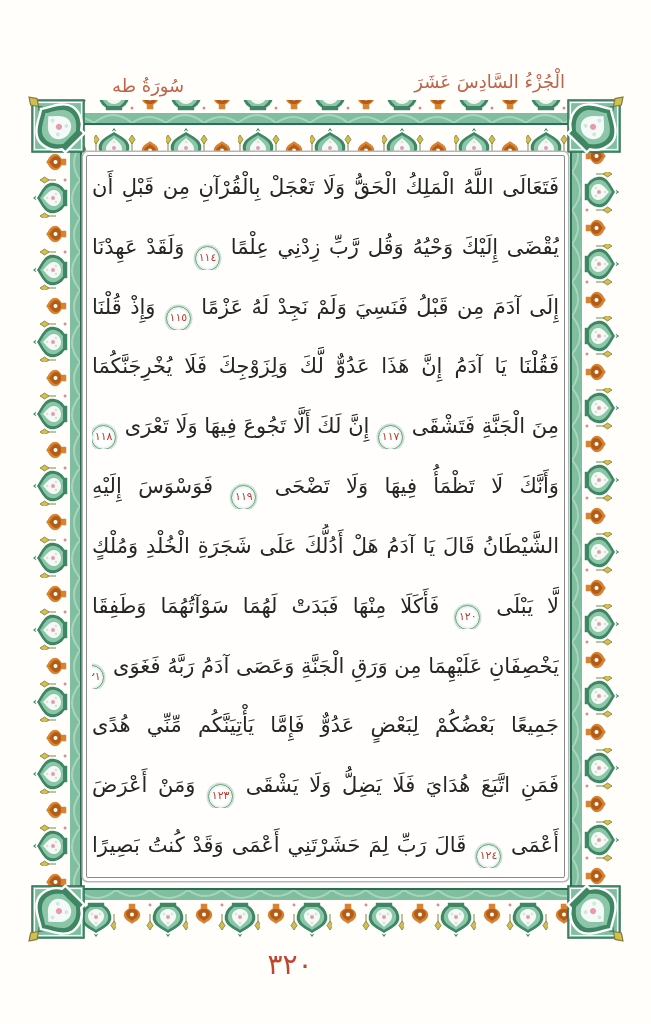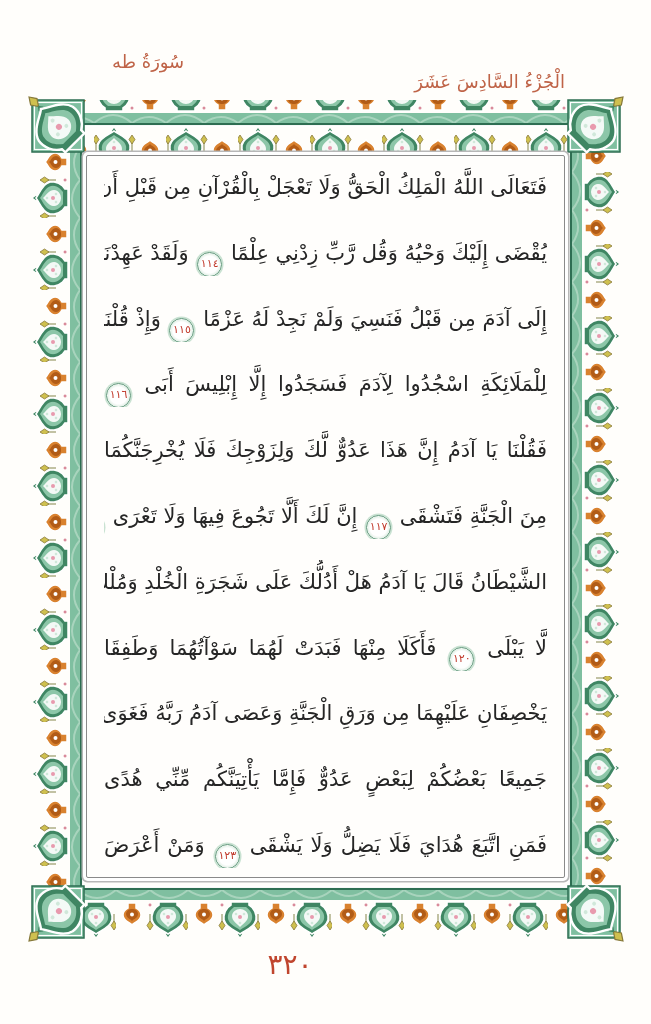--- a/index.html
+++ b/index.html
@@ -6,29 +6,29 @@
   body{
     width:651px;height:1024px;position:relative;overflow:hidden;
     background:#fffefb;
     font-family:"DejaVu Sans",sans-serif;
   }
   .hdr{
     position:absolute;top:48px;height:28px;line-height:28px;
     color:#bf6347;font-size:18px;direction:rtl;white-space:nowrap;
   }
   .hdr.juz{right:86px;margin-top:20px;}
-  .hdr.surah{left:112px;}
+  .hdr.surah{left:112px;margin-top:24px;}
   .border-svg{position:absolute;left:22px;top:75px;width:608px;height:888px;}
   .verse-panel{
     position:absolute;left:86px;top:155px;width:479px;height:723px;
     background:#fffefc;border:1.6px solid #8a8a8a;border-radius:2px;
     box-shadow:0 0 0 3px #ffffff,0 0 0 4.5px #b7b7b7;
     box-sizing:border-box;
     display:flex;flex-direction:column;justify-content:space-between;
-    padding:9px 17px;direction:rtl;
+    padding:9px 5px;direction:rtl;
   }
   .qline{
     height:45px;line-height:45px;white-space:nowrap;overflow:hidden;
     text-align:justify;-moz-text-align-last:justify;text-align-last:justify;
     font-size:21px;color:#262626;letter-spacing:0;
   }
   .ayah{
     display:inline-block;width:25px;height:25px;border-radius:50%;
     background:radial-gradient(circle,#ffffff 52%,#e7f2ea 66%,#ffffff 70%);
     border:1.5px solid #5d9678;box-shadow:0 0 0 1.5px #c9e2d2;
@@ -115,25 +115,26 @@
     <use href="#palm" transform="translate(570,53) rotate(45) scale(1.5)"></use>
     <use href="#palm" transform="translate(38,835) rotate(-135) scale(1.5)"></use>
     <use href="#palm" transform="translate(570,835) rotate(135) scale(1.5)"></use>
   </svg>
 
   <div class="verse-panel">
 
     <div class="qline"><span>فَتَعَالَى اللَّهُ الْمَلِكُ الْحَقُّ وَلَا تَعْجَلْ بِالْقُرْآنِ مِن قَبْلِ أَن</span></div>
       <div class="qline"><span>يُقْضَى إِلَيْكَ وَحْيُهُ وَقُل رَّبِّ زِدْنِي عِلْمًا</span> <span class="ayah">١١٤</span> <span>وَلَقَدْ عَهِدْنَا</span></div>
       <div class="qline"><span>إِلَى آدَمَ مِن قَبْلُ فَنَسِيَ وَلَمْ نَجِدْ لَهُ عَزْمًا</span> <span class="ayah">١١٥</span> <span>وَإِذْ قُلْنَا</span></div>
-      <div class="qline"><span>لِلْمَلَائِكَةِ اسْجُدُوا لِآدَمَ فَسَجَدُوا إِلَّا إِبْلِيسَ أَبَى</span> <span class="ayah">١١٦</span></div>
       <div class="qline"><span>فَقُلْنَا يَا آدَمُ إِنَّ هَذَا عَدُوٌّ لَّكَ وَلِزَوْجِكَ فَلَا يُخْرِجَنَّكُمَا</span></div>
       <div class="qline"><span>مِنَ الْجَنَّةِ فَتَشْقَى</span> <span class="ayah">١١٧</span> <span>إِنَّ لَكَ أَلَّا تَجُوعَ فِيهَا وَلَا تَعْرَى</span> <span class="ayah">١١٨</span></div>
+      <div class="qline"><span>وَأَنَّكَ لَا تَظْمَأُ فِيهَا وَلَا تَضْحَى</span> <span class="ayah">١١٩</span> <span>فَوَسْوَسَ إِلَيْهِ</span></div>
       <div class="qline"><span>الشَّيْطَانُ قَالَ يَا آدَمُ هَلْ أَدُلُّكَ عَلَى شَجَرَةِ الْخُلْدِ وَمُلْكٍ</span></div>
       <div class="qline"><span>لَّا يَبْلَى</span> <span class="ayah">١٢٠</span> <span>فَأَكَلَا مِنْهَا فَبَدَتْ لَهُمَا سَوْآتُهُمَا وَطَفِقَا</span></div>
       <div class="qline"><span>يَخْصِفَانِ عَلَيْهِمَا مِن وَرَقِ الْجَنَّةِ وَعَصَى آدَمُ رَبَّهُ فَغَوَى</span> <span class="ayah">١٢١</span></div>
       <div class="qline"><span>جَمِيعًا بَعْضُكُمْ لِبَعْضٍ عَدُوٌّ فَإِمَّا يَأْتِيَنَّكُم مِّنِّي هُدًى</span></div>
       <div class="qline"><span>فَمَنِ اتَّبَعَ هُدَايَ فَلَا يَضِلُّ وَلَا يَشْقَى</span> <span class="ayah">١٢٣</span> <span>وَمَنْ أَعْرَضَ</span></div>
+      <div class="qline"><span>أَعْمَى</span> <span class="ayah">١٢٤</span> <span>قَالَ رَبِّ لِمَ حَشَرْتَنِي أَعْمَى وَقَدْ كُنتُ بَصِيرًا</span> </div>
   </div>
 
   <div class="page-number">٣٢٠</div>
 
 </div>
 
 </body></html>

